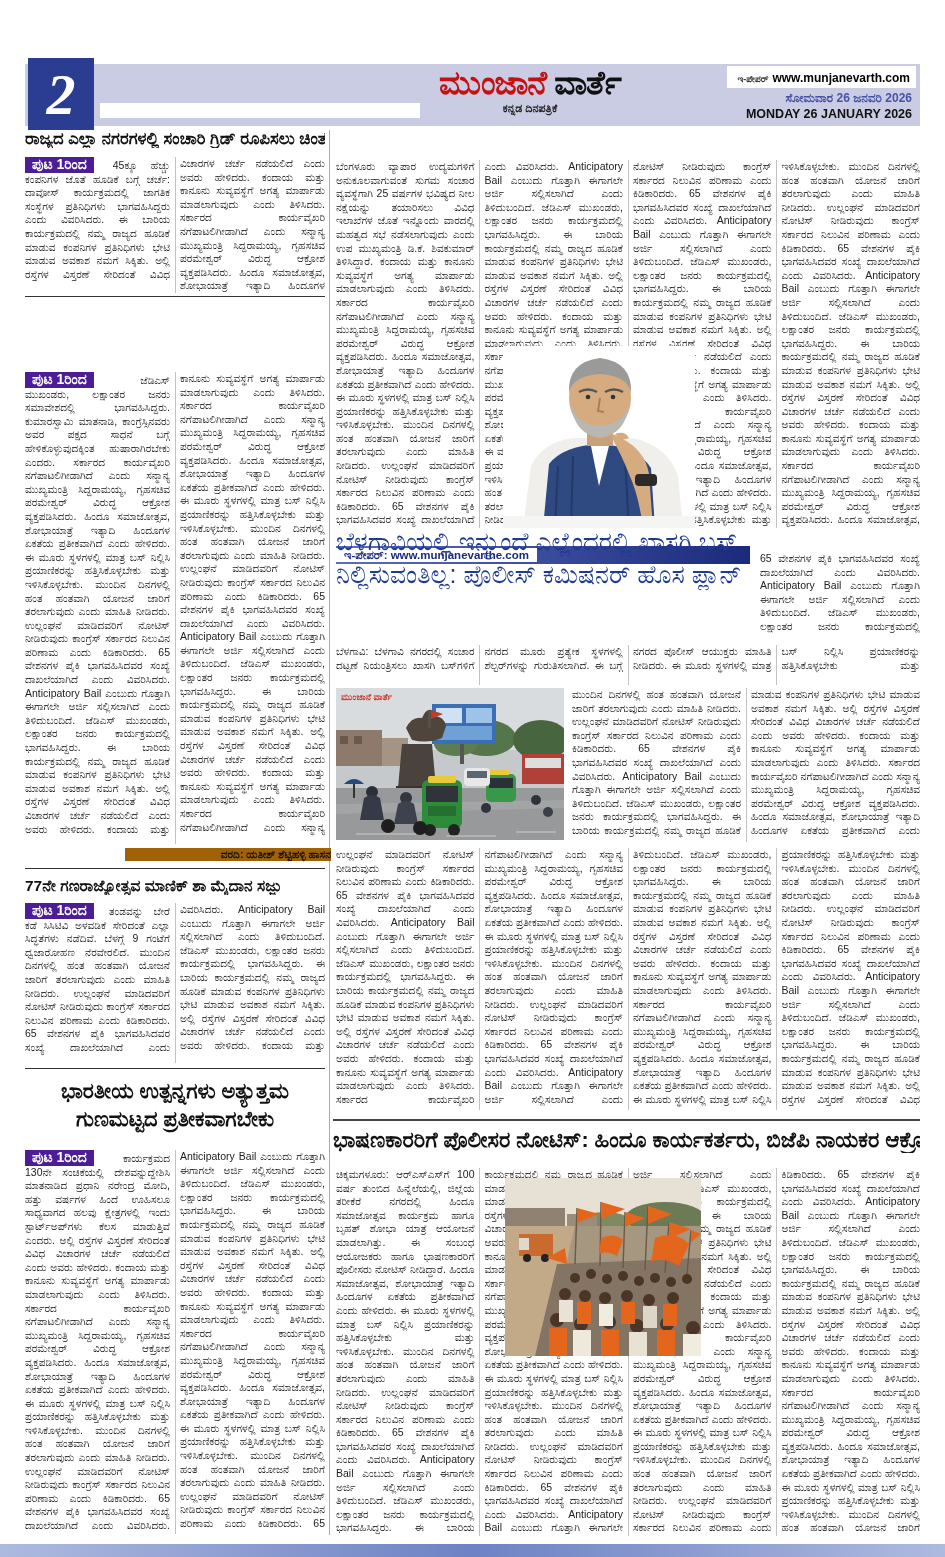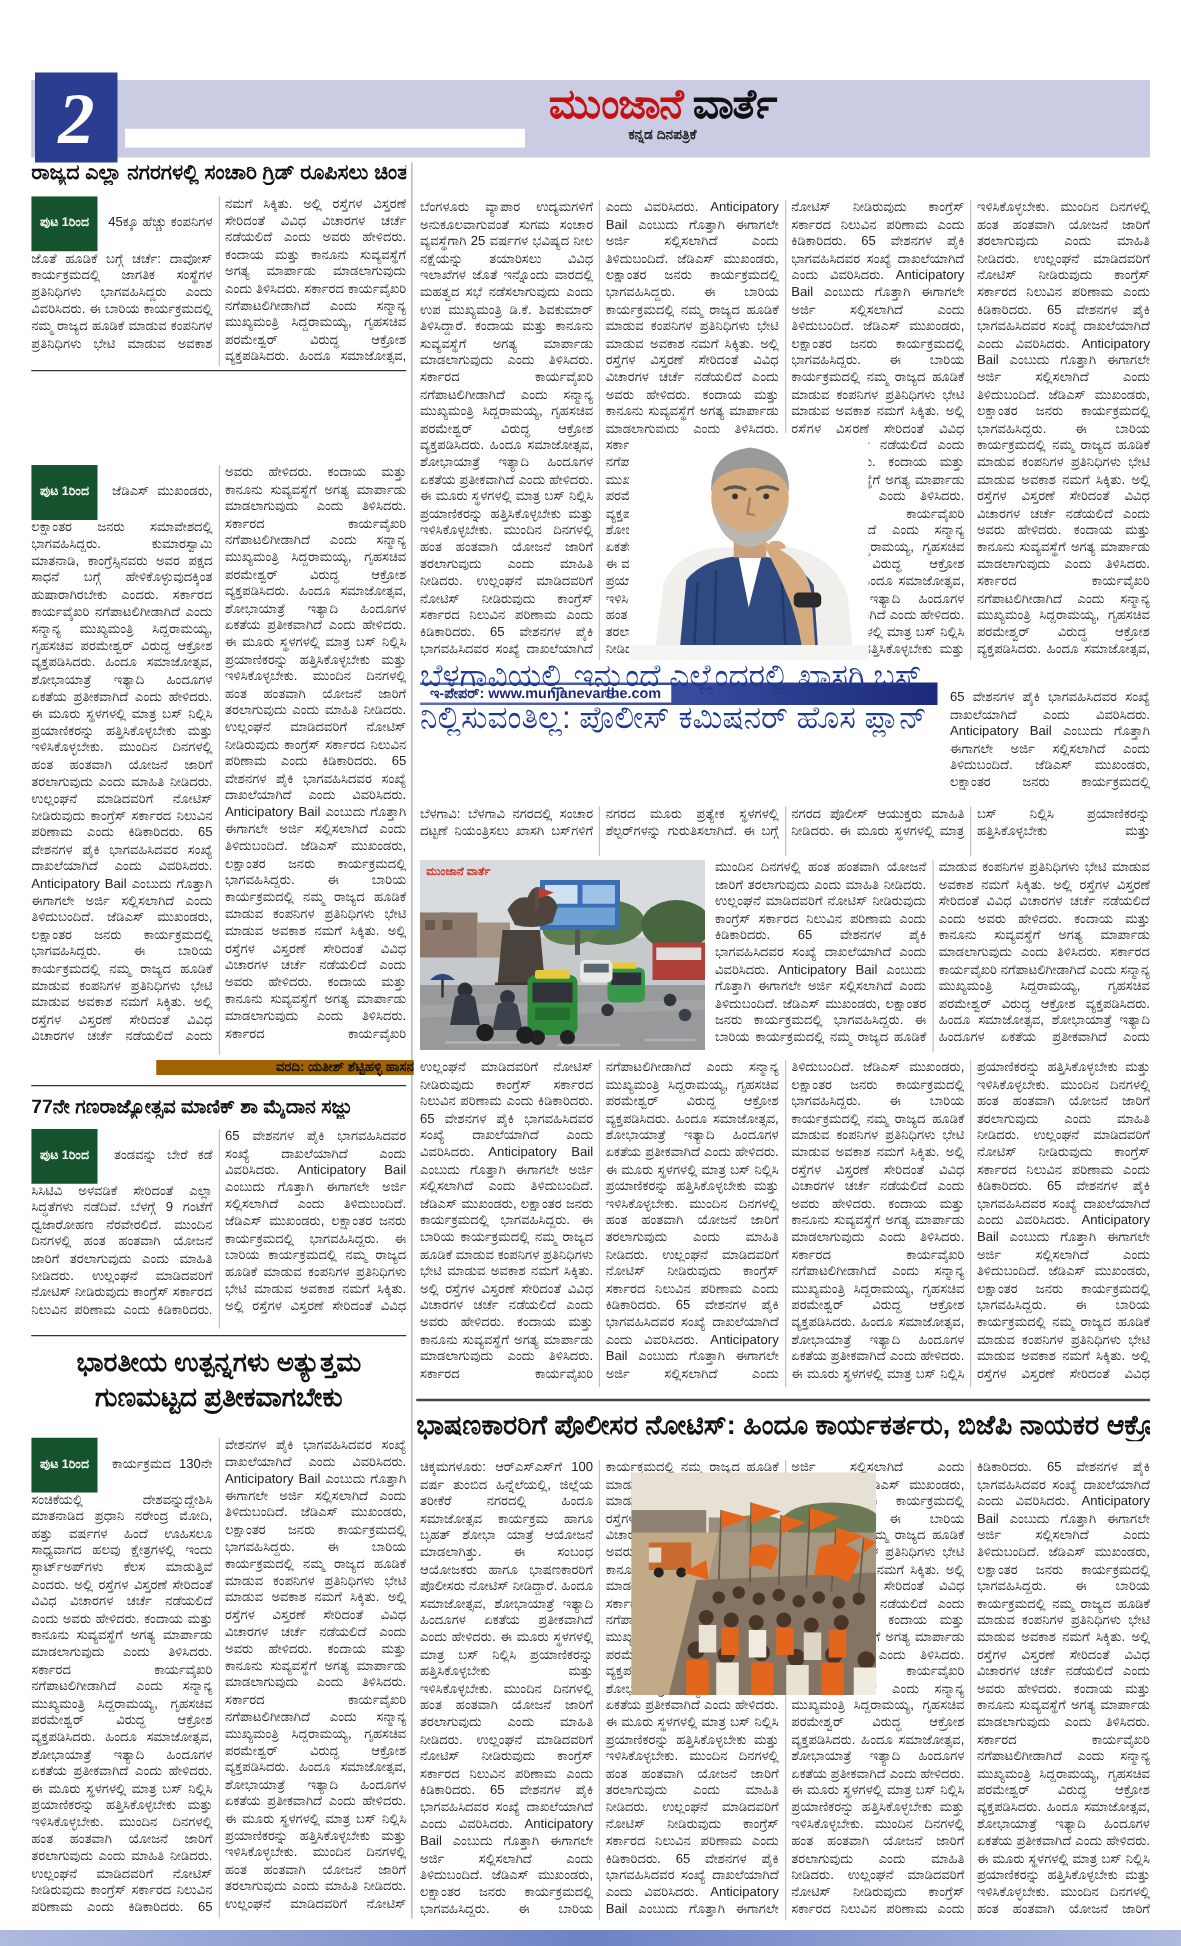--- a/index.html
+++ b/index.html
@@ -28,22 +28,22 @@
   .date-kn{font-size:12px;font-weight:bold;color:#4653a8;margin-top:3px;padding-right:4px;}
   .date-en{font-size:12.5px;font-weight:bold;color:#111;margin-top:2px;padding-right:4px;}
   
   .hl{font-weight:bold;color:#111;}
   .body-block{
     position:absolute;overflow:hidden;font-size:10.5px;line-height:13.6px;
     text-align:justify;color:#222;column-gap:10px;column-rule:1px solid #c2c2c2;
   }
   .c2{column-count:2;} .c4{column-count:4;} .c1{column-count:1;}
   .pg-label{
-    display:inline-block;background:#14532d;color:#fff;font-size:10px;font-weight:bold;
-    padding:15px 7px;margin-right:5px;vertical-align:baseline;
+    display:inline-block;background:#4c1d95;color:#fff;font-size:14px;font-weight:bold;
+    padding:1px 7px;margin-right:5px;vertical-align:baseline;
   }
   .divider{position:absolute;height:1px;background:#333;}
   .divider.thick{height:2px;background:#444;}
   .vsep{position:absolute;width:1px;background:#aaa;}
   .byline{
     position:absolute;font-size:10.5px;font-weight:bold;color:#111;text-align:right;
     background:#a16207;padding-left:6px;
   }
   
   .hl-left-1{position:absolute;left:25px;top:129px;width:300px;font-size:16.5px;white-space:nowrap;overflow:hidden;}
@@ -83,20 +83,27 @@
   <div class="pagenum">2</div>
 
   <div class="title-wrap">
     <div class="np-title">
       <span class="red">ಮುಂಜಾನೆ</span>
       <span class="blk">ವಾರ್ತೆ</span>
     </div>
     <div class="np-sub">ಕನ್ನಡ ದಿನಪತ್ರಿಕೆ</div>
   </div>
 
+  <div class="dateinfo">
+    <div class="web-strip">
+      <span class="eplbl">ಇ-ಪೇಪರ್</span><span class="site">www.munjanevarth.com</span>
+    </div>
+    <div class="date-kn">ಸೋಮವಾರ 26 ಜನವರಿ 2026</div>
+    <div class="date-en">MONDAY 26 JANUARY 2026</div>
+  </div>
 
   <div class="vsep" style="left:329px;top:130px;height:1405px;"></div>
 
   <div class="hl hl-left-1">ರಾಜ್ಯದ ಎಲ್ಲಾ ನಗರಗಳಲ್ಲಿ ಸಂಚಾರಿ ಗ್ರಿಡ್ ರೂಪಿಸಲು ಚಿಂತನೆ</div>
   <div class="body-block c2" style="left:25px;top:157px;width:300px;height:136px;">
     <span class="pg-label">ಪುಟ 1ರಿಂದ</span>
     <span>45ಕ್ಕೂ ಹೆಚ್ಚು ಕಂಪನಿಗಳ ಜೊತೆ ಹೂಡಿಕೆ ಬಗ್ಗೆ ಚರ್ಚೆ: ದಾವೋಸ್ ಕಾರ್ಯಕ್ರಮದಲ್ಲಿ ಜಾಗತಿಕ ಸಂಸ್ಥೆಗಳ ಪ್ರತಿನಿಧಿಗಳು ಭಾಗವಹಿಸಿದ್ದರು ಎಂದು ವಿವರಿಸಿದರು.</span>
     <span> ಈ ಬಾರಿಯ ಕಾರ್ಯಕ್ರಮದಲ್ಲಿ ನಮ್ಮ ರಾಜ್ಯದ ಹೂಡಿಕೆ ಮಾಡುವ ಕಂಪನಿಗಳ ಪ್ರತಿನಿಧಿಗಳು ಭೇಟಿ ಮಾಡುವ ಅವಕಾಶ ನಮಗೆ ಸಿಕ್ಕಿತು. ಅಲ್ಲಿ ರಸ್ತೆಗಳ ವಿಸ್ತರಣೆ ಸೇರಿದಂತೆ ವಿವಿಧ ವಿಚಾರಗಳ ಚರ್ಚೆ ನಡೆಯಲಿದೆ ಎಂದು ಅವರು ಹೇಳಿದರು. ಕಂದಾಯ ಮತ್ತು ಕಾನೂನು ಸುವ್ಯವಸ್ಥೆಗೆ ಅಗತ್ಯ ಮಾರ್ಪಾಡು ಮಾಡಲಾಗುವುದು ಎಂದು ತಿಳಿಸಿದರು. ಸರ್ಕಾರದ ಕಾರ್ಯವೈಖರಿ ನಗೆಪಾಟಲಿಗೀಡಾಗಿದೆ ಎಂದು ಸನ್ಮಾನ್ಯ ಮುಖ್ಯಮಂತ್ರಿ ಸಿದ್ದರಾಮಯ್ಯ, ಗೃಹಸಚಿವ ಪರಮೇಶ್ವರ್ ವಿರುದ್ಧ ಆಕ್ರೋಶ ವ್ಯಕ್ತಪಡಿಸಿದರು. ಹಿಂದೂ ಸಮಾಜೋತ್ಸವ, ಶೋಭಾಯಾತ್ರೆ ಇತ್ಯಾದಿ ಹಿಂದೂಗಳ ಏಕತೆಯ ಪ್ರತೀಕವಾಗಿದೆ ಎಂದು ಹೇಳಿದರು. ಈ ಮೂರು ಸ್ಥಳಗಳಲ್ಲಿ ಮಾತ್ರ ಬಸ್ ನಿಲ್ಲಿಸಿ ಪ್ರಯಾಣಿಕರನ್ನು ಹತ್ತಿಸಿಕೊಳ್ಳಬೇಕು ಮತ್ತು ಇಳಿಸಿಕೊಳ್ಳಬೇಕು. ಮುಂದಿನ ದಿನಗಳಲ್ಲಿ ಹಂತ ಹಂತವಾಗಿ ಯೋಜನೆ ಜಾರಿಗೆ ತರಲಾಗುವುದು ಎಂದು ಮಾಹಿತಿ ನೀಡಿದರು. ಉಲ್ಲಂಘನೆ ಮಾಡಿದವರಿಗೆ ನೋಟಿಸ್ ನೀಡಿರುವುದು ಕಾಂಗ್ರೆಸ್ ಸರ್ಕಾರದ ನಿಲುವಿನ ಪರಿಣಾಮ ಎಂದು ಕಿಡಿಕಾರಿದರು. 65 ವೇಶನಗಳ ಪೈಕಿ ಭಾಗವಹಿಸಿದವರ ಸಂಖ್ಯೆ ದಾಖಲೆಯಾಗಿದೆ ಎಂದು ವಿವರಿಸಿದರು. Anticipatory Bail ಎಂಬುದು ಗೊತ್ತಾಗಿ ಈಗಾಗಲೇ ಅರ್ಜಿ ಸಲ್ಲಿಸಲಾಗಿದೆ ಎಂದು ತಿಳಿದುಬಂದಿದೆ. ಜೆಡಿಎಸ್ ಮುಖಂಡರು, ಲಕ್ಷಾಂತರ ಜನರು ಕಾರ್ಯಕ್ರಮದಲ್ಲಿ ಭಾಗವಹಿಸಿದ್ದರು. </span>
   </div>
   <div class="divider" style="left:25px;top:296px;width:300px;"></div>

